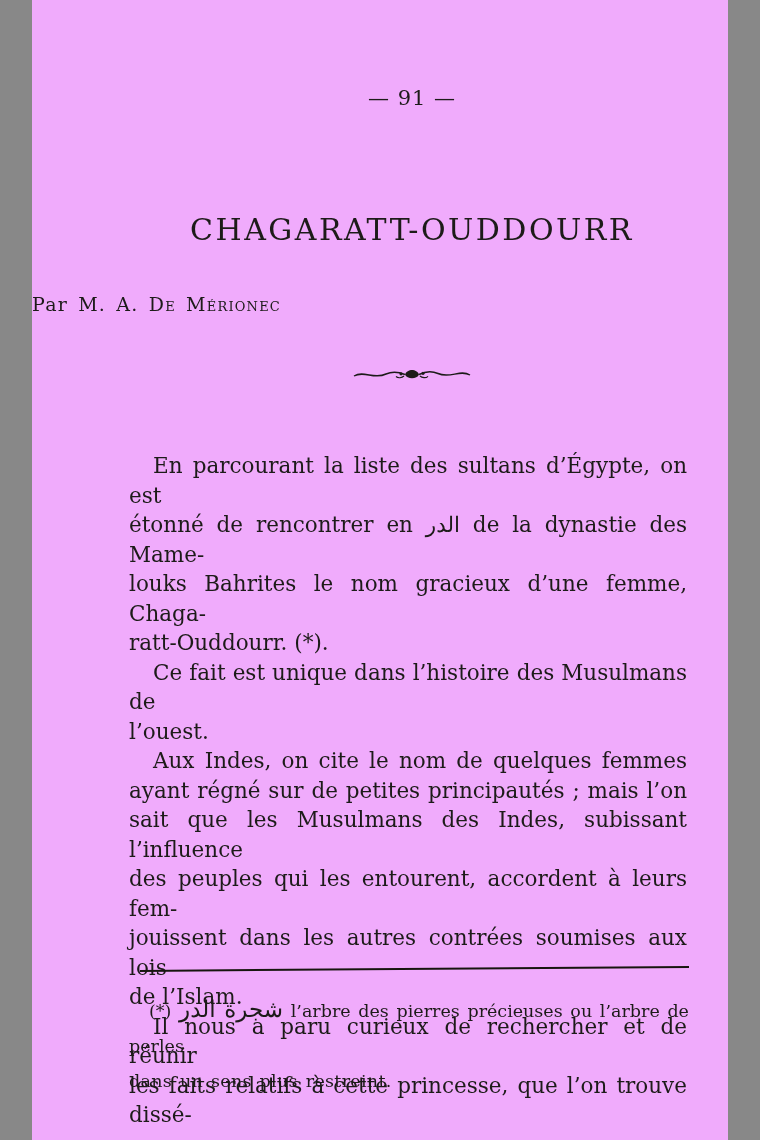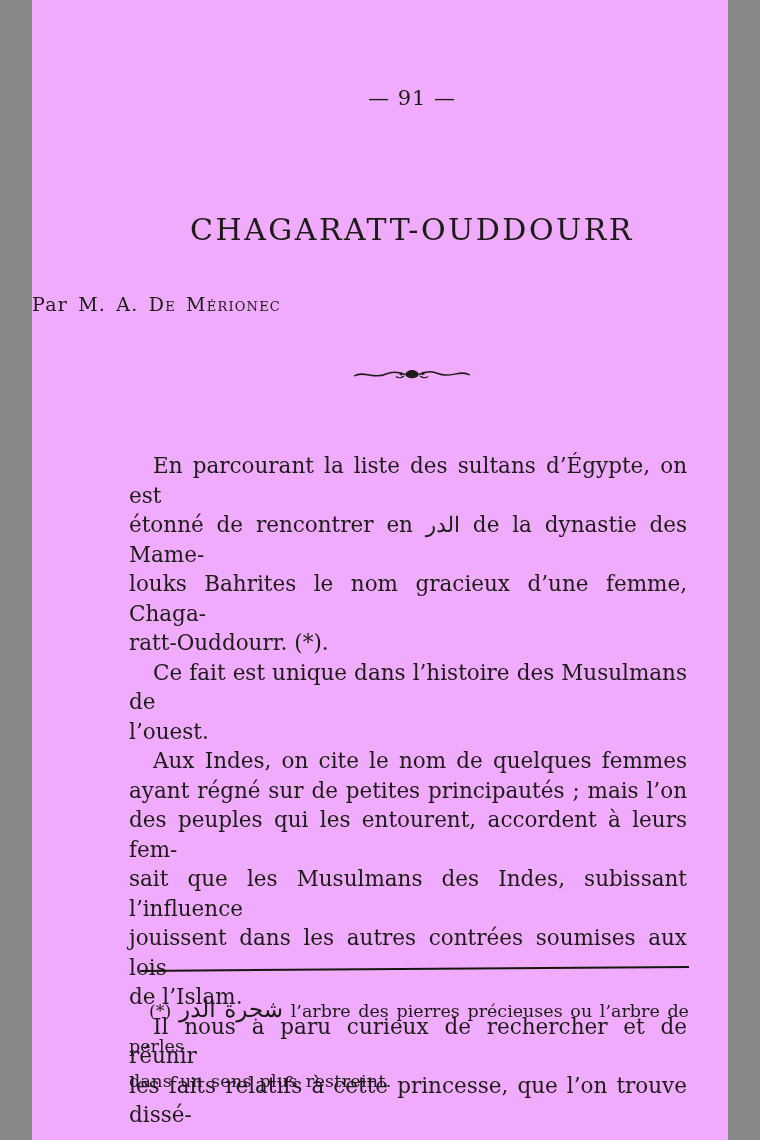--- a/index.html
+++ b/index.html
@@ -115,22 +115,22 @@
 
   <div class="bodytext" id="bodytext">
       <div class="line first">En parcourant la liste des sultans d’Égypte, on est</div>
       <div class="line">étonné de rencontrer en الدر de la dynastie des Mame-</div>
       <div class="line">louks Bahrites le nom gracieux d’une femme, Chaga-</div>
       <div class="line last">ratt-Ouddourr. (*).</div>
       <div class="line first">Ce fait est unique dans l’histoire des Musulmans de</div>
       <div class="line last">l’ouest.</div>
       <div class="line first">Aux Indes, on cite le nom de quelques femmes</div>
       <div class="line">ayant régné sur de petites principautés ; mais l’on</div>
+      <div class="line">sait que les Musulmans des Indes, subissant l’influence</div>
       <div class="line">des peuples qui les entourent, accordent à leurs fem-</div>
-      <div class="line">sait que les Musulmans des Indes, subissant l’influence</div>
       <div class="line">jouissent dans les autres contrées soumises aux lois</div>
       <div class="line last">de l’Islam.</div>
       <div class="line first">Il nous a paru curieux de rechercher et de réunir</div>
       <div class="line">les faits relatifs à cette princesse, que l’on trouve dissé-</div>
     </div>
 
   <div class="fnrule"></div>
 
   <div class="footnote">
     <div class="fn-line1">

